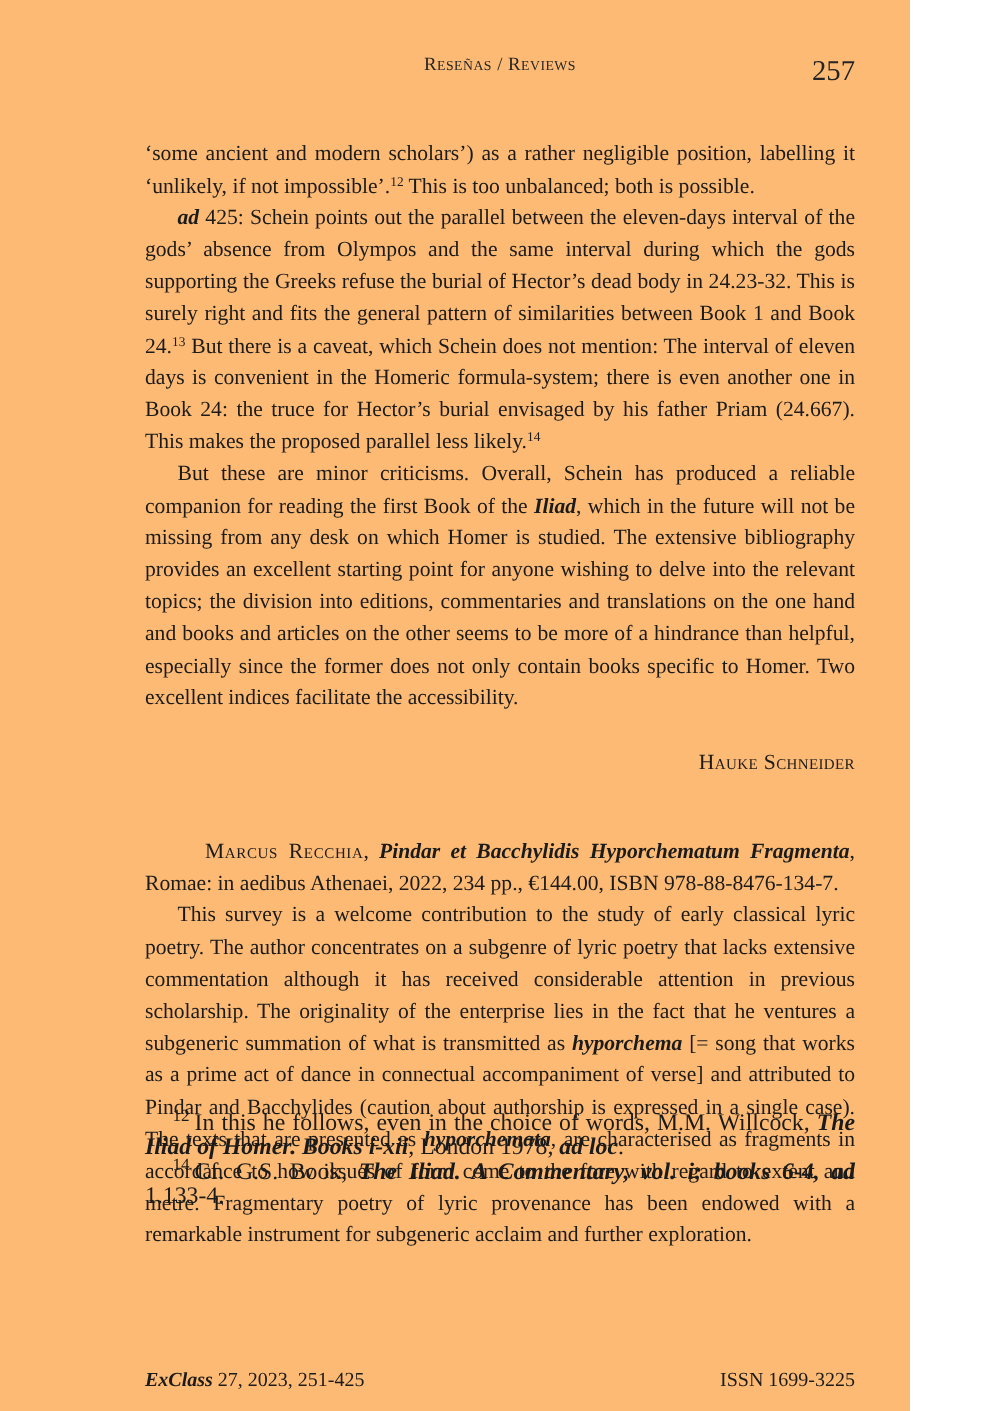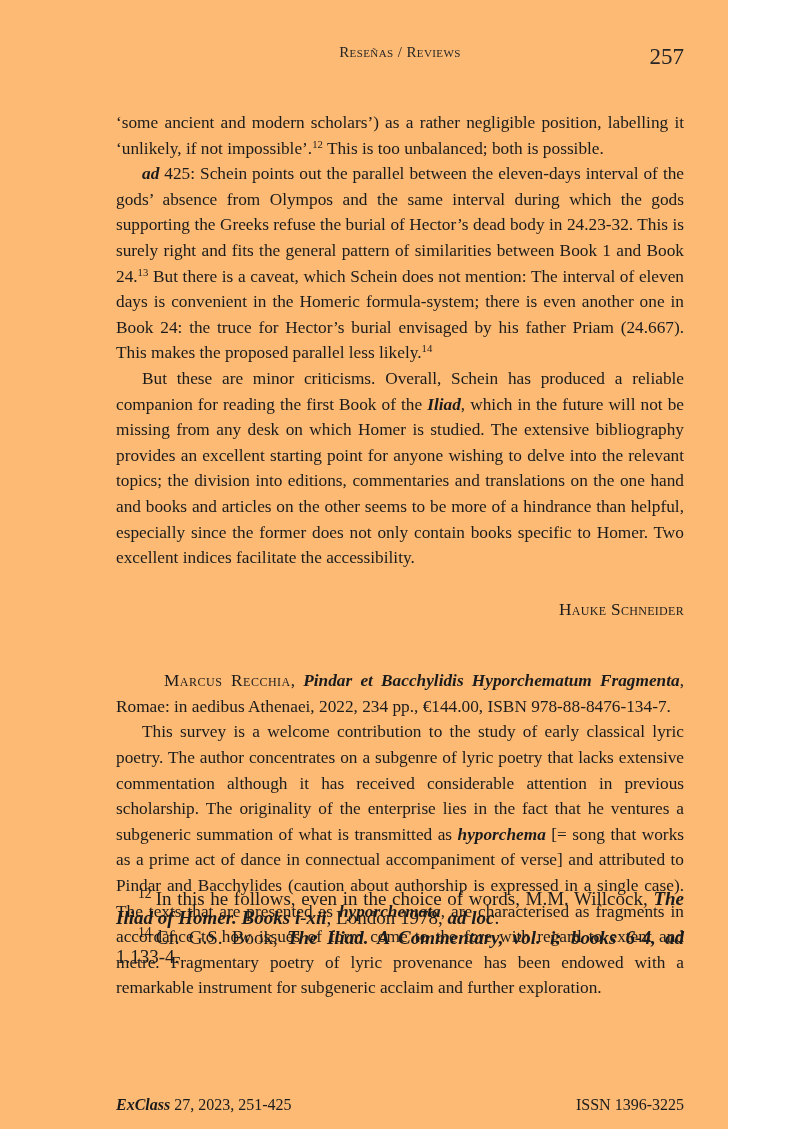--- a/index.html
+++ b/index.html
@@ -165,16 +165,16 @@
 
   <div class="footnotes">
     <p class="footnote"><sup>12</sup><span>In this he follows, even in the choice of words, M.M. Willcock, </span><i>The Iliad of Homer. Books i-xii</i><span>, London 1978, </span><i>ad loc</i><span>.</span></p>
 
 
     <p class="footnote"><sup>14</sup><span>Cf. G.S. Book, </span><i>The Iliad. A Commentary, vol. i: books 6-4, ad</i><span> 1.133-4.</span></p>
   </div>
 
   <div class="page-footer">
     <div class="left"><i>ExClass</i><span> 27, 2023, 251-425</span></div>
-    <div class="right">ISSN 1396-3225</div>
+    <div class="right">ISSN 1699-3225</div>
   </div>
 
 </div>
 
 </body></html>

